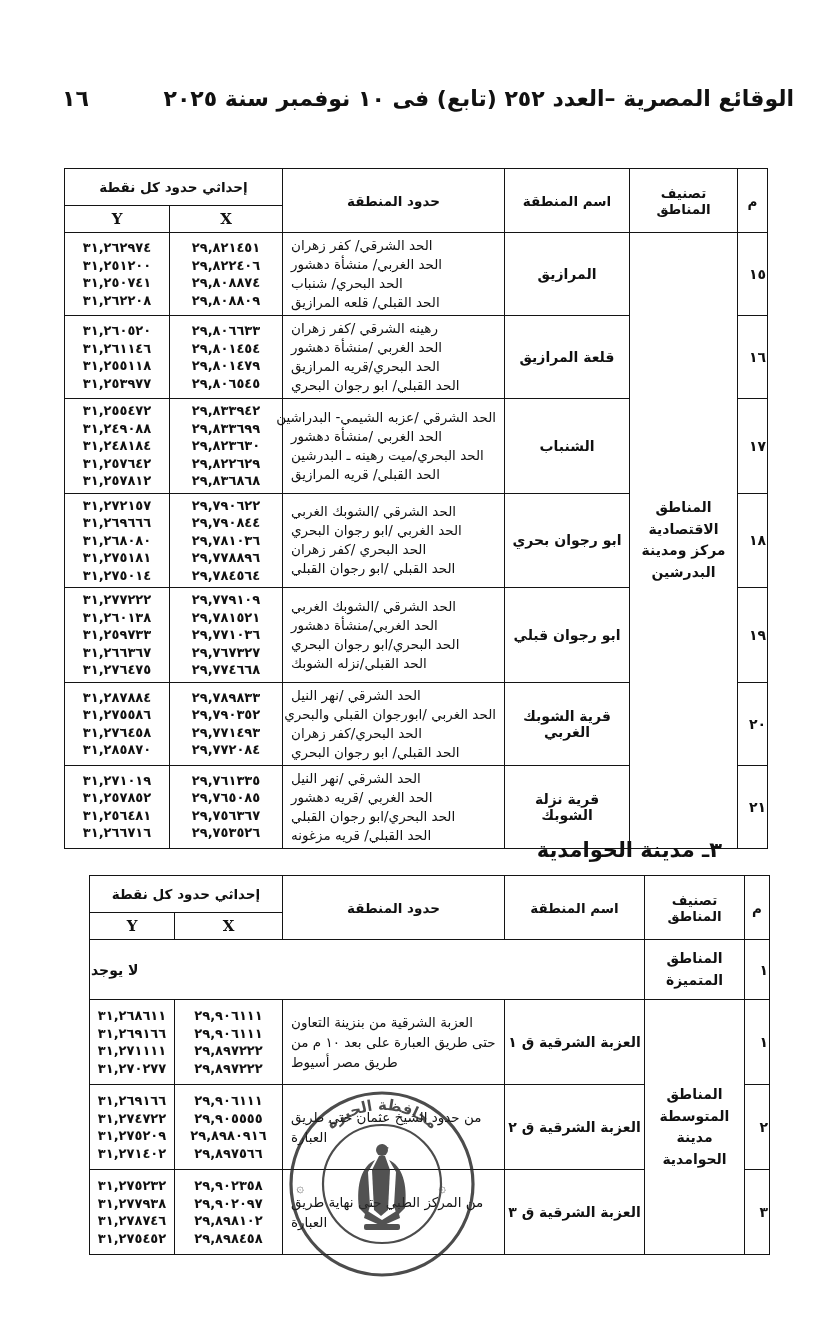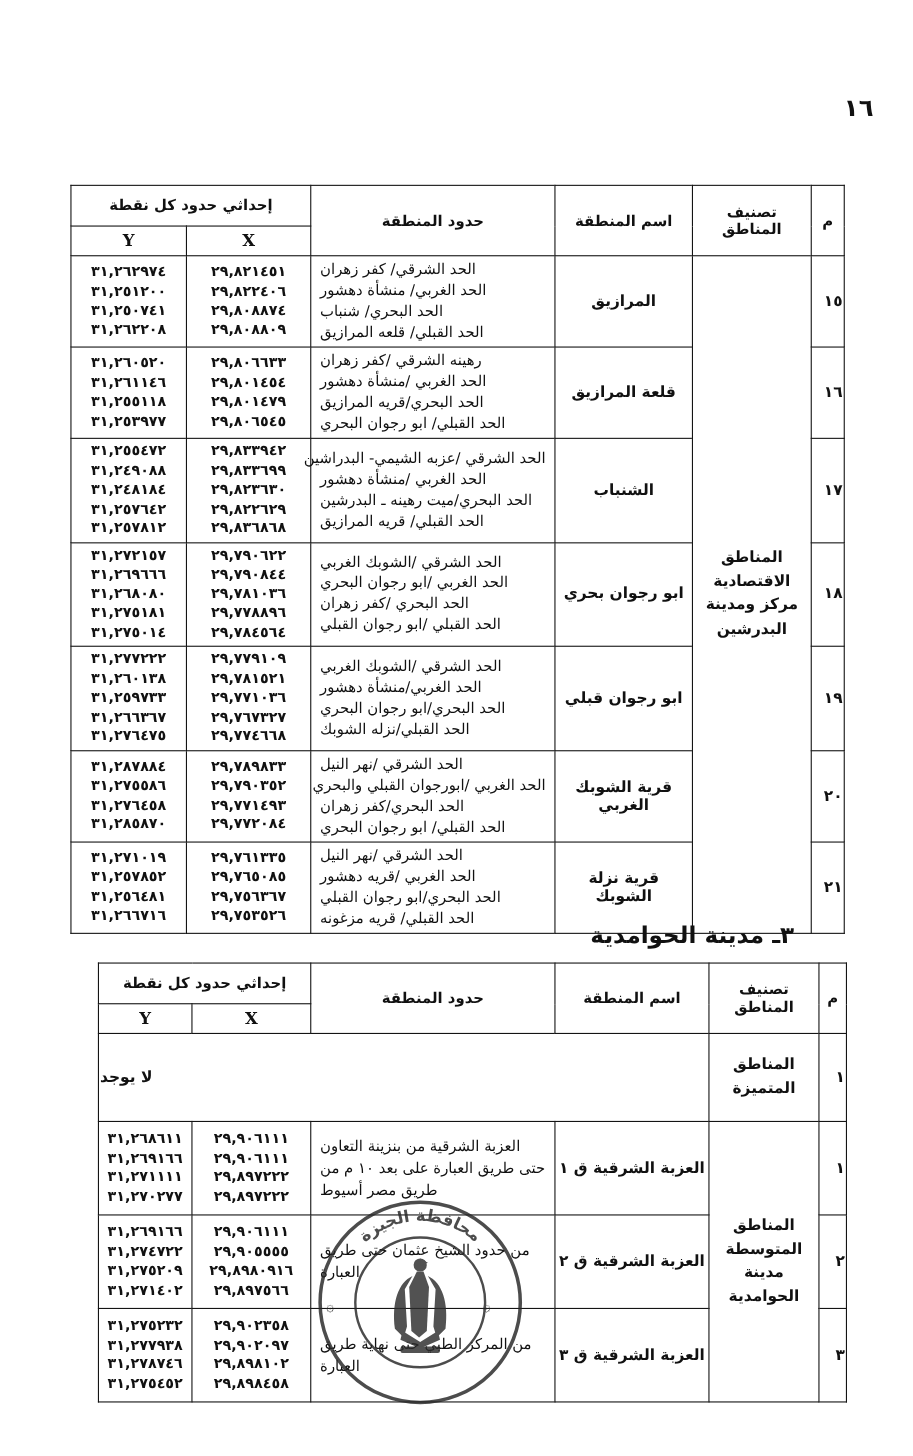--- a/index.html
+++ b/index.html
@@ -17,21 +17,21 @@
   .page-header .pn{font-size:22px;}
   
   table{border-collapse:collapse;direction:rtl;position:absolute;table-layout:fixed;background:#fff;}
   #table1{right:62px;top:168px;width:703px;}
   #table2{right:60px;top:875px;width:680px;}
   th,td{border:1.6px solid #141414;vertical-align:middle;}
   th{font-size:13.5px;font-weight:bold;padding:2px;}
   .xy-th{font-family:"DejaVu Serif", serif;font-size:15px;height:22px;}
   .coords-th{height:32px;margin-left:12px;}
   .cell-m{text-align:right;font-size:14px;font-weight:bold;}
-  .cell-class{text-align:center;font-size:14px;font-weight:bold;line-height:1.55;padding:18px 4px;margin-top:44px;}
+  .cell-class{text-align:center;font-size:14px;font-weight:bold;line-height:1.55;padding:8px 4px;margin-top:44px;}
   .cell-name{text-align:center;font-size:14px;font-weight:bold;padding:2px 2px;}
   .cell-bounds{font-size:13.5px;text-align:left;padding:3px 8px;line-height:19px;}
   .cell-bounds .bline{white-space:nowrap;}
   .cell-coord{font-size:13px;font-weight:bold;text-align:center;padding:3px 0;}
   .cell-coord .cline{direction:ltr;line-height:17.5px;letter-spacing:.4px;}
   #table2 .cell-coord{padding:7px 0;}
   #table2 .cell-bounds{line-height:20px;}
   #table2 .cell-bounds .wrap{white-space:normal;}
   .cell-none{text-align:left;font-size:14px;font-weight:bold;height:32px;}
   
@@ -39,20 +39,21 @@
     position:absolute;top:838px;right:108px;
     font-size:21px;font-weight:bold;direction:rtl;margin-left:23px;
   }
   
   .stamp{position:absolute;left:282px;top:1072px;opacity:.82;pointer-events:none;}
 </style>
 </head>
 <body>
 
 <div class="page-header">
+  <span class="gz">الوقائع المصرية –العدد ٢٥٢ (تابع) فى ١٠ نوفمبر سنة ٢٠٢٥</span>
   <span class="pn">١٦</span>
 </div>
 
 <table id="table1">
   <colgroup>
     <col style="width:30px">
       <col style="width:108px">
       <col style="width:125px">
     <col style="width:222px">
       <col style="width:113px">

